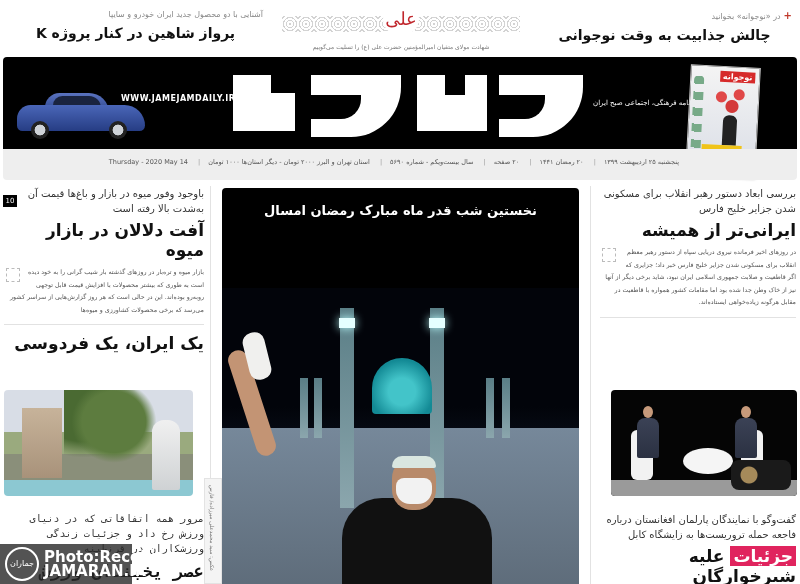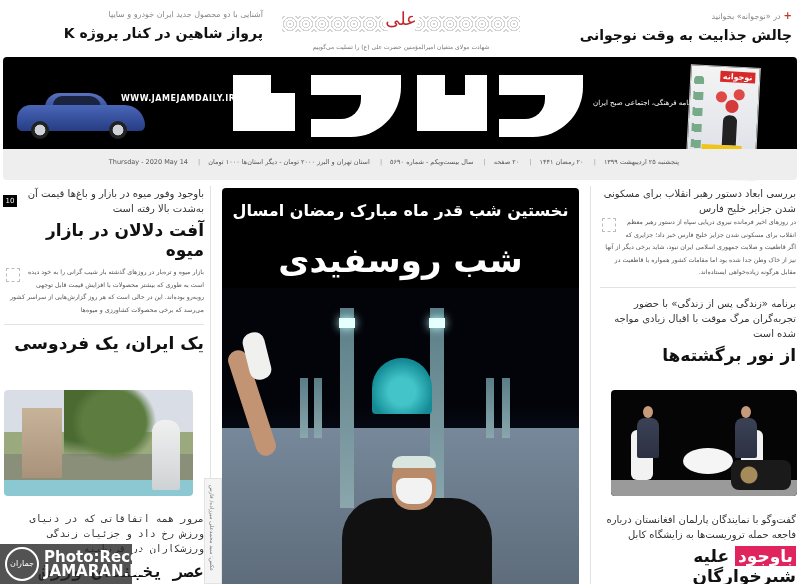--- a/index.html
+++ b/index.html
@@ -3,21 +3,21 @@
 <meta charset="utf-8">
 <style>
   * { box-sizing: border-box; margin: 0; padding: 0; }
   html, body { width: 800px; height: 584px; overflow: hidden; background: #ffffff; }
   body { position: relative; font-family: "DejaVu Sans", sans-serif; color: #1a1a1a; }
 
   
   .top-left { position: absolute; left: 8px; top: 10px; width: 255px; text-align: right; direction: rtl; }
   .top-right { position: absolute; right: 8px; top: 10px; width: 255px; text-align: right; direction: rtl; }
   .kicker { font-size: 8px; color: #888; }
-  .top-title { font-size: 14px; font-weight: bold; color: #111; margin-top: 6px; }
+  .top-title { font-size: 14px; font-weight: bold; color: #111; margin-top: 6px; text-align: center; }
   .plus { color: #c0392b; font-weight: bold; margin-left: 3px; font-size: 10px; }
 
   .ornament { position: absolute; left: 282px; top: 2px; width: 238px; height: 50px; text-align: center; }
   .ornament-row { position: absolute; top: 14px; left: 0; width: 100%; height: 16px;
     background: repeating-radial-gradient(circle at 8px 8px, #c8c8c8 0 1px, transparent 1px 3px);
     background-size: 16px 16px; opacity: .8; }
   .calligraphy { position: relative; display: inline-block; width: 36px; height: 34px; border-radius: 50%;
     background: #fff; color: #c0272d; font-size: 18px; line-height: 34px; font-family: "DejaVu Serif", serif; z-index: 1; }
   .ornament-caption { position: absolute; bottom: 2px; left: 0; width: 100%; font-size: 6px; color: #777; direction: rtl; }
 
@@ -66,21 +66,21 @@
   .img-studio { position: absolute; left: 611px; top: 390px; width: 186px; height: 106px; border-radius: 4px; overflow: hidden; background: #050505; }
   .chair { position: absolute; bottom: 16px; width: 22px; height: 50px; background: #f2f2f2; border-radius: 6px; }
   .person { position: absolute; width: 22px; height: 40px; background: linear-gradient(#3b4256, #2b3142); border-radius: 8px 8px 2px 2px; }
   .head { position: absolute; width: 10px; height: 12px; background: #c79a7b; border-radius: 50%; }
   .table { position: absolute; left: 72px; bottom: 22px; width: 50px; height: 26px; background: #f5f5f5; border-radius: 50%; }
   .camera { position: absolute; right: 6px; bottom: 6px; width: 60px; height: 30px; background: radial-gradient(circle at 30% 50%, #a58a5a 0 8px, #1a1a1a 9px); border-radius: 8px; }
   .floor { position: absolute; left: 0; bottom: 0; width: 100%; height: 16px; background: #9a9a9a; }
 
   
   .main { position: absolute; left: 222px; top: 188px; width: 357px; height: 396px; background: #000; border-radius: 4px 4px 0 0; overflow: hidden; }
-  .main-sub { position: absolute; top: 14px; width: 100%; text-align: center; color: #fff; font-size: 16px; line-height: 17px; direction: rtl; font-weight: bold; }
+  .main-sub { position: absolute; top: 14px; width: 100%; text-align: center; color: #fff; font-size: 13px; line-height: 17px; direction: rtl; font-weight: bold; }
   .main-head { position: absolute; top: 52px; width: 100%; text-align: center; color: #fff; font-size: 34px; font-weight: bold; direction: rtl; }
   .scene { position: absolute; left: 0; top: 100px; width: 100%; height: 296px; background: linear-gradient(#02040a 0 40%, #0b1220 60%, #6a7a8a 75%, #8a8a8e 100%); }
   .dome { position: absolute; left: 150px; top: 70px; width: 60px; height: 56px; background: radial-gradient(circle at 50% 60%, #43c4c9 0 30%, #138a95 70%); border-radius: 30px 30px 4px 4px; }
   .minaret { position: absolute; width: 14px; background: linear-gradient(#5a7e86, #8ba6ad); }
   .minaret-light { position: absolute; width: 16px; height: 10px; background: #e5ffff; box-shadow: 0 0 10px #bff; }
   .facade { position: absolute; left: 0; top: 140px; width: 100%; height: 160px; background: linear-gradient(#76889a, #5e6c7a); }
   .man { position: absolute; left: 110px; top: 170px; width: 170px; height: 130px; }
   .man-shirt { position: absolute; left: 10px; top: 40px; width: 150px; height: 100px; background: #111; border-radius: 40px 40px 0 0; }
   .man-face { position: absolute; left: 60px; top: 0; width: 44px; height: 52px; background: #b88a6a; border-radius: 20px; }
   .man-mask { position: absolute; left: 64px; top: 20px; width: 36px; height: 26px; background: #f2f2f2; border-radius: 8px 8px 14px 14px; }
@@ -180,21 +180,20 @@
 
 <div class="story" style="position:absolute;left:4px;top:512px;width:200px;font-family:Liberation Mono, monospace;">
   <div class="subhead">مرور همه اتفاقاتی که در دنیای ورزش رخ داد و جزئیات زندگی ورزشکاران در قرنطینه</div>
   <div class="headline">عصر یخبندان ورزش</div>
 </div>
 
 <div class="main">
   <div class="main-sub">
     <div>نخستین شب قدر ماه مبارک رمضان امسال</div>
   </div>
-  <div class="main-head">شب روسفیدی</div>
   <div class="scene">
     <div class="facade"></div>
     <div class="minaret" style="left:118px;top:20px;height:200px;"></div>
     <div class="minaret-light" style="left:117px;top:30px;"></div>
     <div class="minaret" style="left:208px;top:20px;height:200px;"></div>
     <div class="minaret-light" style="left:207px;top:30px;"></div>
     <div class="minaret" style="left:78px;top:90px;height:60px;width:8px;"></div>
     <div class="minaret" style="left:92px;top:90px;height:60px;width:8px;"></div>
     <div class="minaret" style="left:264px;top:90px;height:60px;width:8px;"></div>
     <div class="minaret" style="left:280px;top:90px;height:60px;width:8px;"></div>
@@ -209,45 +208,42 @@
     <div class="glove"></div>
   </div>
 </div>
 <div class="credit-strip">
     <span>عکس: سید محمدعلی میرزاده/ فارس</span>
   </div>
 
 <div class="col col-right">
   <div class="story">
     <div class="subhead">بررسی ابعاد دستور رهبر انقلاب برای مسکونی شدن جزایر خلیج فارس</div>
+    <div class="headline">ایرانی‌تر از همیشه</div>
     <span class="qr"></span>
     <div class="body-text">در روزهای اخیر فرمانده نیروی دریایی سپاه از دستور رهبر معظم انقلاب برای مسکونی شدن جزایر خلیج فارس خبر داد؛ جزایری که اگر قاطعیت و صلابت جمهوری اسلامی ایران نبود، شاید برخی دیگر از آنها نیز از خاک وطن جدا شده بود اما مقامات کشور همواره با قاطعیت در مقابل هرگونه زیاده‌خواهی ایستاده‌اند.</div>
   </div>
   <div class="divider"></div>
-  <div class="story">
-    <div class="subhead">برنامه «زندگی پس از زندگی» با حضور تجربه‌گران مرگ موقت با اقبال زیادی مواجه شده است</div>
-    <div class="headline">از نور برگشته‌ها</div>
-  </div>
 </div>
 
 <div class="img-studio">
   <div class="floor"></div>
   <div class="chair" style="left:20px"></div>
   <div class="person" style="left:26px;top:28px;"></div>
   <div class="head" style="left:32px;top:16px;"></div>
   <div class="table"></div>
   <div class="chair" style="left:130px"></div>
   <div class="person" style="left:124px;top:28px;"></div>
   <div class="head" style="left:130px;top:16px;"></div>
   <div class="camera"></div>
 </div>
 
 <div class="story" style="position:absolute;left:600px;top:512px;width:196px;">
   <div class="subhead">گفت‌وگو با نمایندگان پارلمان افغانستان درباره فاجعه حمله تروریست‌ها به زایشگاه کابل</div>
-  <div class="headline"><span class="badge-red">باوجود</span><span> علیه شیرخوارگان</span></div>
+  <div class="headline"><span class="badge-red">جزئیات</span><span> علیه شیرخوارگان</span></div>
 </div>
 
 <div class="watermark">
   <div class="wm-logo">جماران</div>
   <div class="wm-text">
     <div>Photo:Received</div>
     <div>JAMARAN.IR</div>
   </div>
 </div>
 

